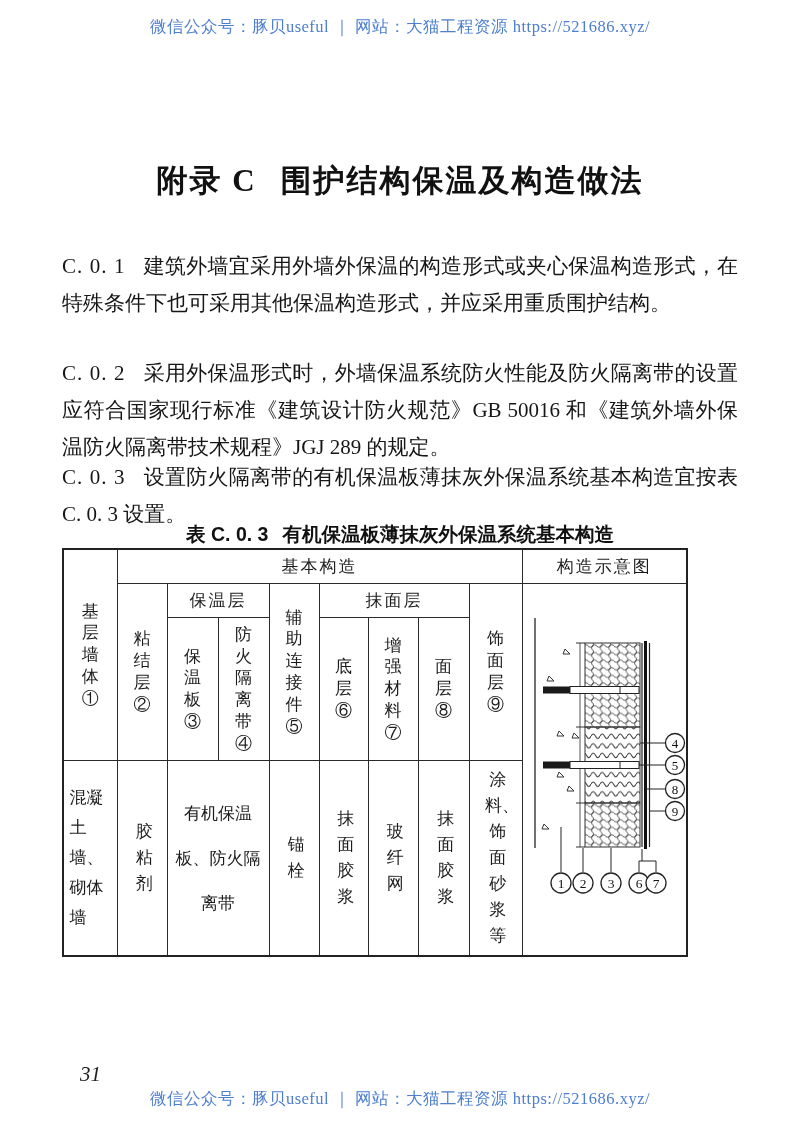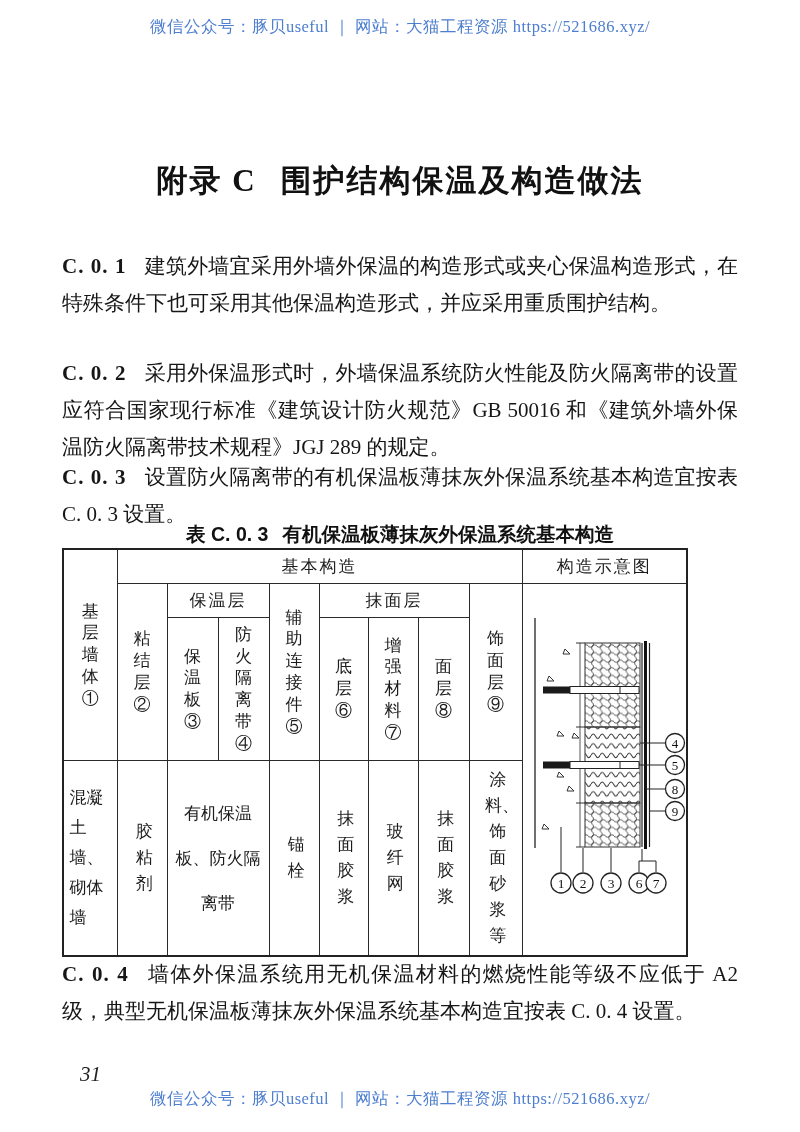--- a/index.html
+++ b/index.html
@@ -17,21 +17,21 @@
   .doc-title{
     position:absolute;top:160px;left:0;width:800px;text-align:center;
     font-size:31px;font-weight:600;letter-spacing:2px;color:#111;
   }
   .doc-title .t-label{margin-right:24px;}
   .para{
     position:absolute;left:62px;width:676px;
     font-size:21px;line-height:37px;text-align:justify;color:#161616;
   }
   .p1{top:248px;} .p2{top:355px;} .p3{top:459px;} .p4{top:956px;}
-  .plabel{font-weight:bold;margin-right:18px;letter-spacing:1px;}
+  .plabel{font-weight:normal;margin-right:18px;letter-spacing:1px;}
   .tbl-caption{
     position:absolute;top:521px;left:0;width:800px;text-align:center;
     font-family:"Liberation Sans","DejaVu Sans",sans-serif;
     font-weight:bold;font-size:19.5px;color:#111;
   }
   .tbl-caption .c-label{margin-right:14px;}
   table.ctable{
     position:absolute;top:548px;left:62px;width:624px;
     border-collapse:collapse;table-layout:fixed;
     font-size:17px;color:#1c1c1c;
@@ -218,21 +218,18 @@
       <td colspan="2" class="board-cell">有机保温板、防火隔离带</td>
       <td><span class="vdata">锚栓</span></td>
       <td><span class="vdata">抹面胶浆</span></td>
       <td><span class="vdata">玻纤网</span></td>
       <td><span class="vdata">抹面胶浆</span></td>
       <td><span class="vdata">涂料、饰面砂浆等</span></td>
     </tr>
   </tbody>
     </table>
 
-  <div class="para p4">
-    <span class="plabel">C. 0. 4</span><span>墙体外保温系统用无机保温材料的燃烧性能等级不应低于 A2 级，典型无机保温板薄抹灰外保温系统基本构造宜按表 C. 0. 4 设置。</span>
-  </div>
 
   <div class="pagenum">31</div>
 
   <div class="watermark wm-bottom">微信公众号：豚贝useful ｜ 网站：大猫工程资源 https://521686.xyz/</div>
 
 </div>
 
 </body></html>

